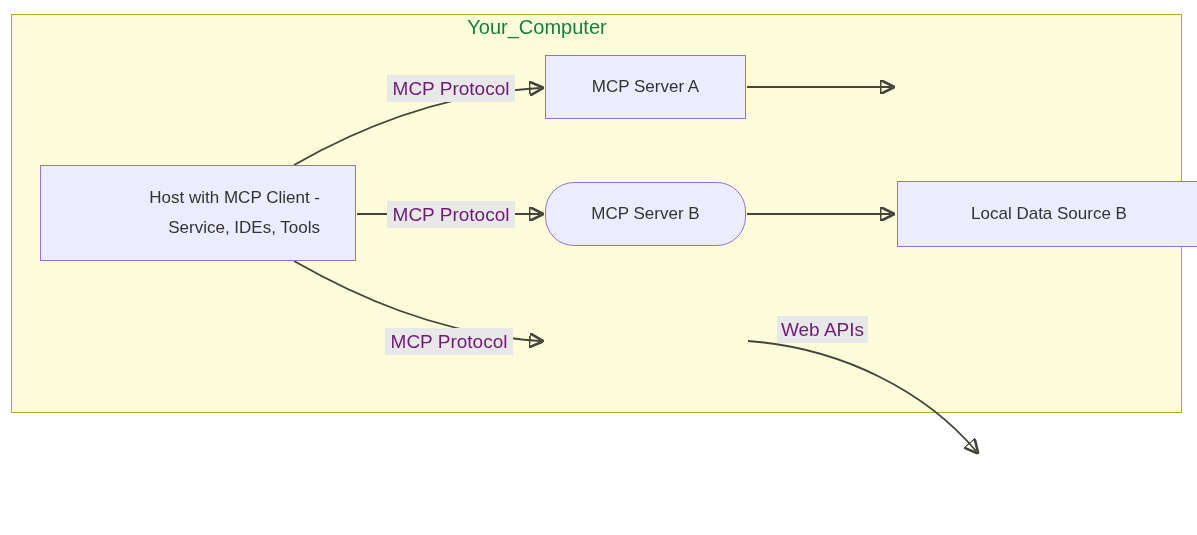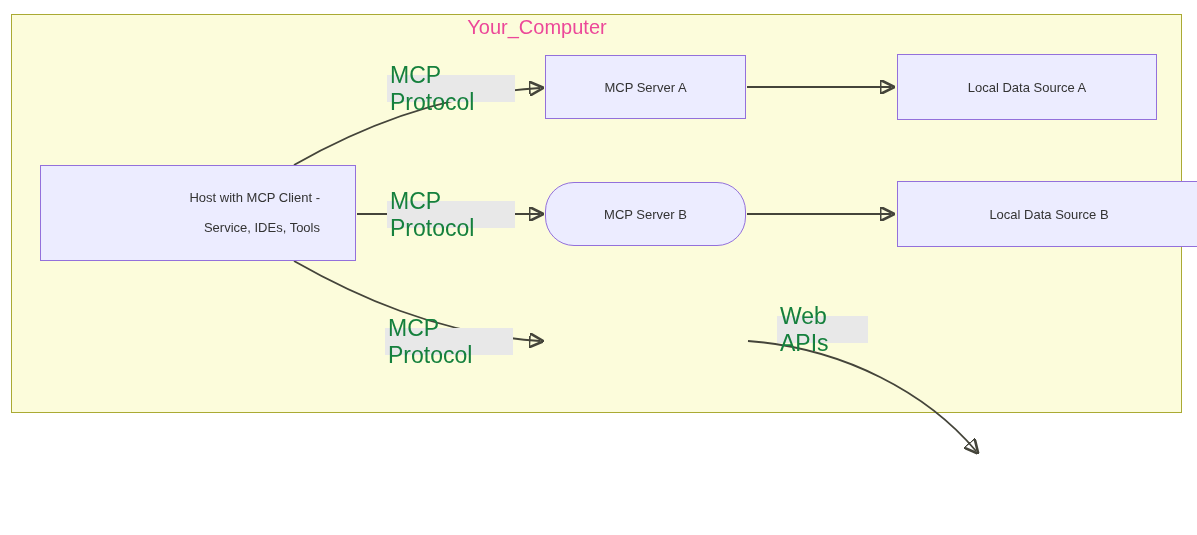--- a/index.html
+++ b/index.html
@@ -8,37 +8,37 @@
     font-family:"Liberation Sans", sans-serif;color:#333333;overflow:hidden;
   }
   .edges{position:absolute;left:0;top:0;width:1197px;height:535px;}
   .edges path{fill:none;stroke:#44443a;stroke-width:1.8px;}
   .cluster{
     position:absolute;left:11px;top:14px;width:1171px;height:399px;
     background:#fcfcdb;border:1.5px solid #aaaa33;box-sizing:border-box;
   }
   .cluster-title{
     position:absolute;left:11px;top:16px;width:1052px;text-align:center;
-    font-size:20px;color:#ec4899;
+    font-size:20px;color:#15803d;
   }
   .node{
     position:absolute;box-sizing:border-box;background:#ececff;
     border:1.5px solid #9370db;display:flex;align-items:center;justify-content:center;
-    font-size:13px;color:#333333;text-align:center;
+    font-size:17px;color:#333333;text-align:center;
   }
   .node-host{left:40px;top:165px;width:316px;height:96px;}
   .node-host .inner{width:244px;text-align:right;line-height:30px;}
   .node-server-a{left:545px;top:55px;width:201px;height:64px;}
   .node-server-b{left:545px;top:182px;width:201px;height:64px;border-radius:29px;}
   .node-server-c{left:545px;top:309px;width:201px;height:64px;}
   .node-local-a{left:897px;top:54px;width:260px;height:66px;}
   .node-local-b{left:897px;top:181px;width:304px;height:66px;}
   .node-remote-c{left:908px;top:458px;width:239px;height:68px;}
   .edge-label{
-    position:absolute;background:#e8e8e8;font-size:23px;color:#15803d;
+    position:absolute;background:#e8e8e8;font-size:19px;color:#701a75;
     display:flex;align-items:center;justify-content:center;box-sizing:border-box;
     padding:0 3px;height:27px;
   }
   .edge-label-1{left:387px;top:75px;width:128px;}
   .edge-label-2{left:387px;top:201px;width:128px;}
   .edge-label-3{left:385px;top:328px;width:128px;}
   .edge-label-web{left:777px;top:316px;width:91px;}
 </style>
 </head>
 <body>
@@ -69,23 +69,20 @@
     </div>
   </div>
 
   <div class="node node-server-a">
     <span>MCP Server A</span>
   </div>
   <div class="node node-server-b">
     <span>MCP Server B</span>
   </div>
 
-  <div class="node node-local-a">
-    <span>Local Data Source A</span>
-  </div>
   <div class="node node-local-b">
     <span>Local Data Source B</span>
   </div>
 
   <div class="edge-label edge-label-1">MCP Protocol</div>
   <div class="edge-label edge-label-2">MCP Protocol</div>
   <div class="edge-label edge-label-3">MCP Protocol</div>
   <div class="edge-label edge-label-web">Web APIs</div>
 
 </div>

